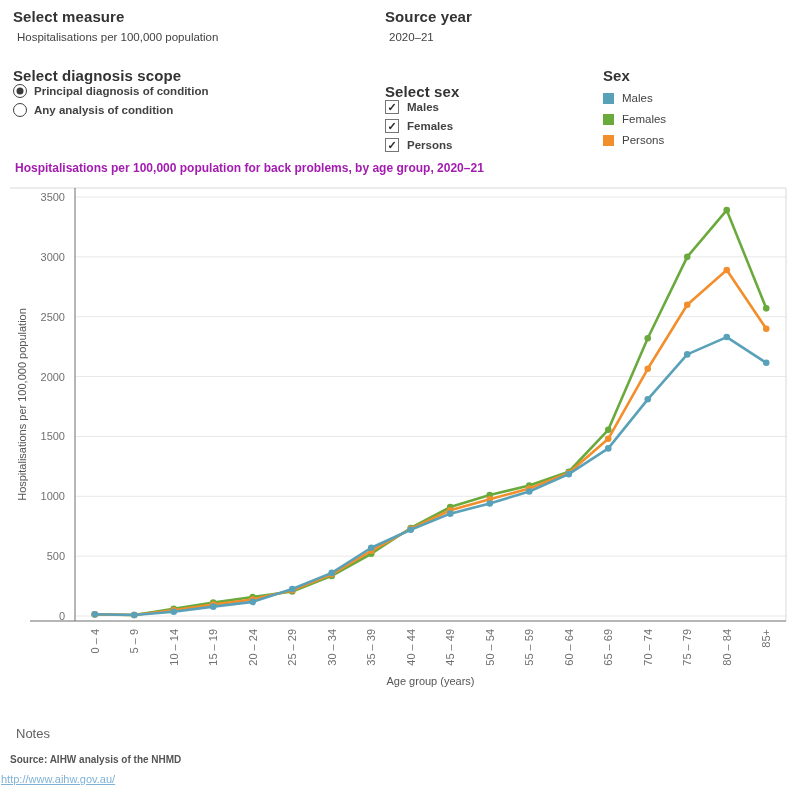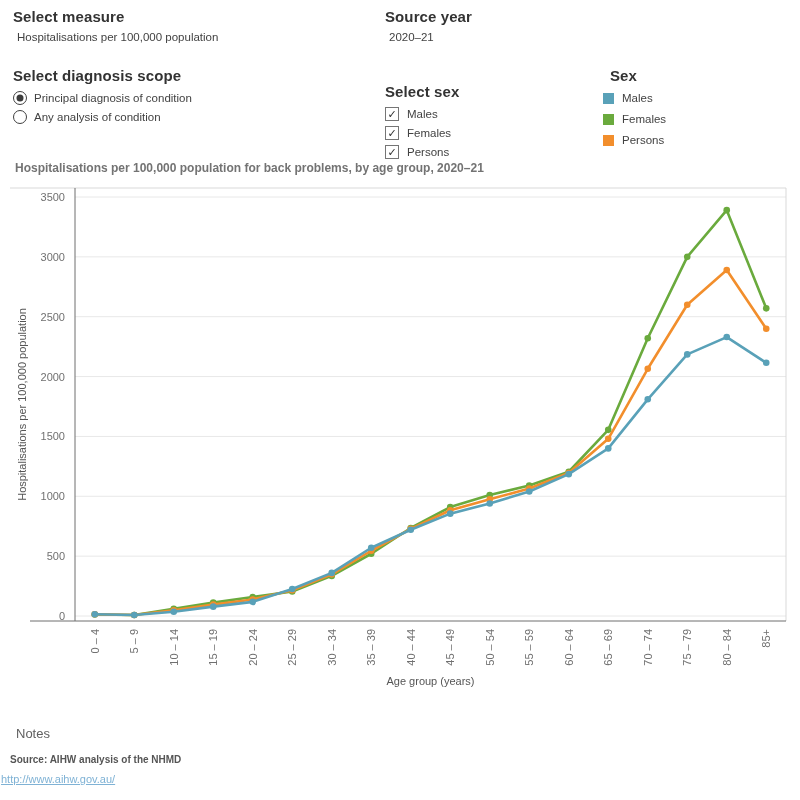--- a/index.html
+++ b/index.html
@@ -1,28 +1,28 @@
 <!DOCTYPE html>
 <html><head>
 <meta charset="utf-8">
 <style>
   html,body{margin:0;padding:0;}
   body{width:800px;height:800px;background:#ffffff;font-family:"Liberation Sans",sans-serif;position:relative;overflow:hidden;}
   .abs{position:absolute;}
   .sec-title{font-size:15px;font-weight:700;color:#333333;letter-spacing:0.1px;}
   .sec-value{font-size:11.5px;color:#424242;margin-top:6px;margin-left:4px;}
-  .opt-list{margin-top:7px;}
+  .opt-list{font-weight:bold;}
   .opt-row{display:flex;align-items:center;margin-bottom:5px;font-size:11.5px;color:#424242;cursor:default;}
   .radio-outer{width:12px;height:12px;border:1.6px solid #3f3f3f;border-radius:50%;margin-right:7px;position:relative;flex:0 0 auto;background:#fff;}
   .radio-inner{display:none;width:7px;height:7px;border-radius:50%;background:#3b3b3b;position:absolute;left:50%;top:50%;transform:translate(-50%,-50%);}
   .opt-row.selected .radio-inner{display:block;}
   .checkbox{width:12px;height:12px;border:1px solid #757575;background:#fff;margin-right:8px;display:flex;align-items:center;justify-content:center;font-size:11px;line-height:11px;color:#2e2e2e;flex:0 0 auto;}
   .legend-row{display:flex;align-items:center;margin-bottom:9px;font-size:11.5px;color:#424242;}
   .legend-swatch{width:11px;height:11px;margin-right:8px;flex:0 0 auto;}
-  #chart-title{font-size:12px;font-weight:700;color:#737373;}
+  #chart-title{font-size:12px;font-weight:700;color:#a21caf;}
   .tick{font-size:11px;fill:#707070;}
   .axis-title{font-size:11px;fill:#555555;}
   #notes{font-size:13px;color:#606060;}
   #source{font-size:10px;color:#555555;font-weight:bold;}
   #link a{font-size:11px;color:#7fb2d5;text-decoration:underline;}
 </style>
 </head>
 <body>
 
 <div class="abs" style="left:13px;top:8px;">
@@ -63,21 +63,21 @@
         <span>Females</span>
       </div>
       <div class="opt-row">
         <span class="checkbox">✓</span>
         <span>Persons</span>
       </div>
     </div>
 </div>
 
 <div class="abs" style="left:603px;top:67px;">
-  <div class="sec-title" style="margin-bottom:8px;margin-left:7px;">Sex</div>
+  <div class="sec-title" style="margin-bottom:8px;">Sex</div>
   <div id="legend-items">
       <div class="legend-row">
         <span class="legend-swatch" style="background: rgb(89, 161, 184);"></span>
         <span>Males</span>
       </div>
       <div class="legend-row">
         <span class="legend-swatch" style="background: rgb(106, 170, 61);"></span>
         <span>Females</span>
       </div>
       <div class="legend-row">

